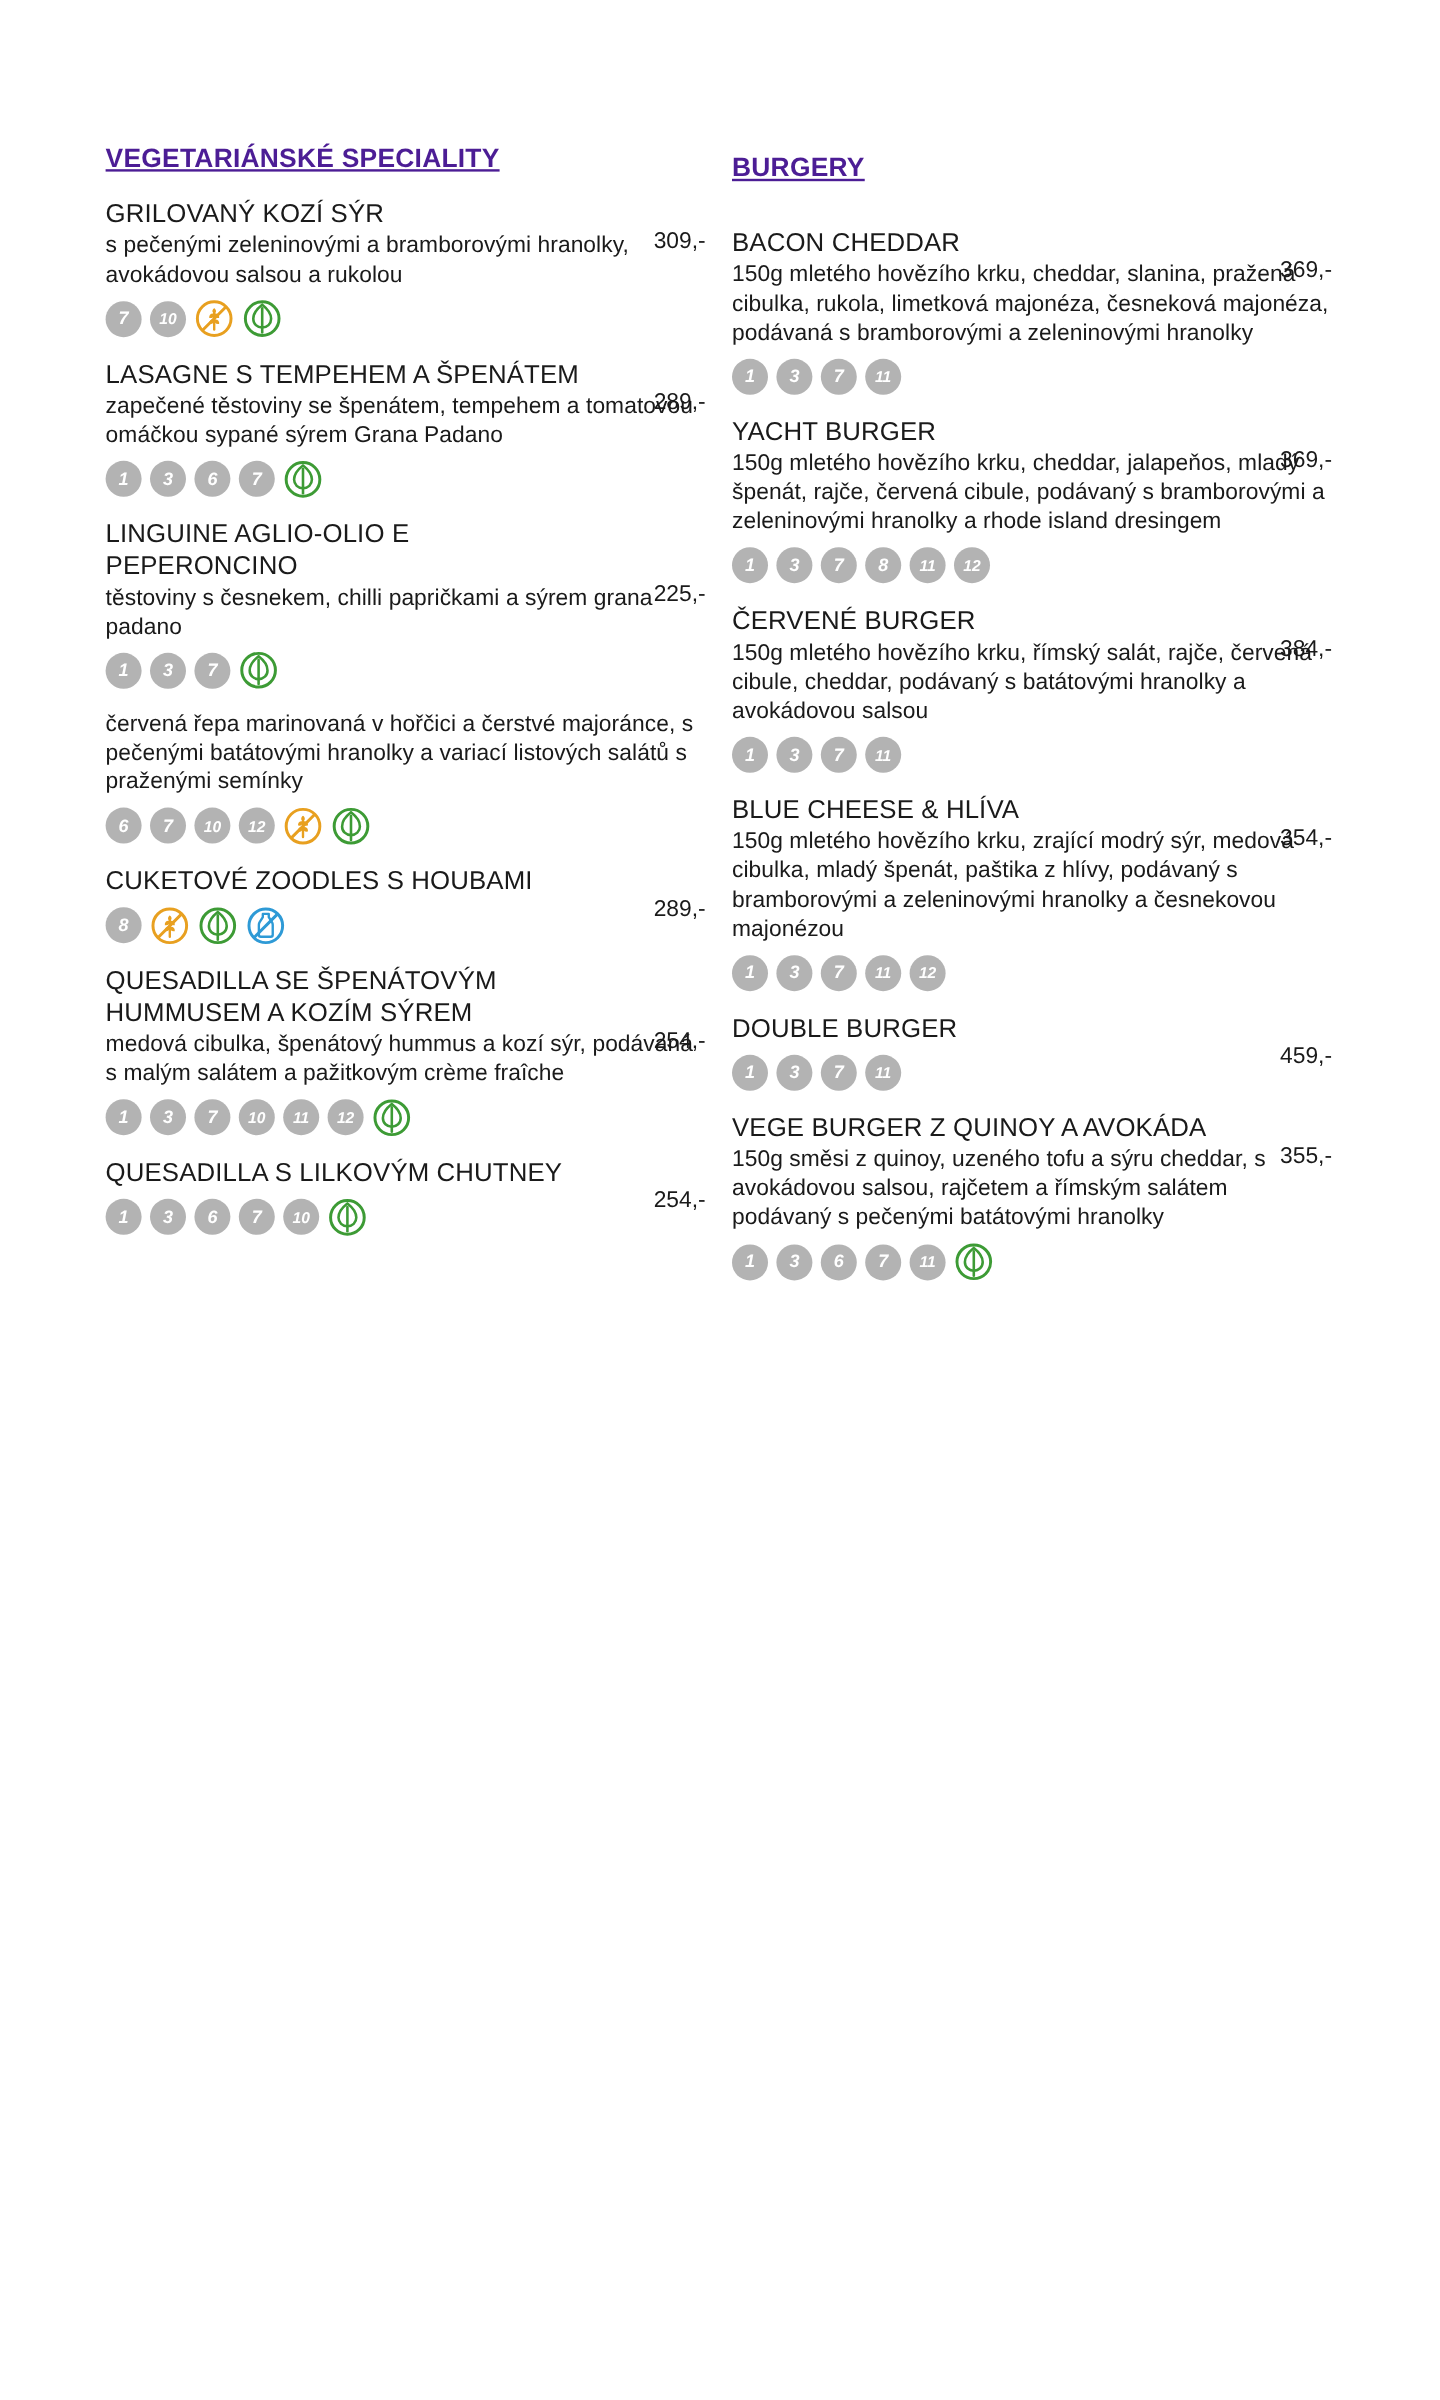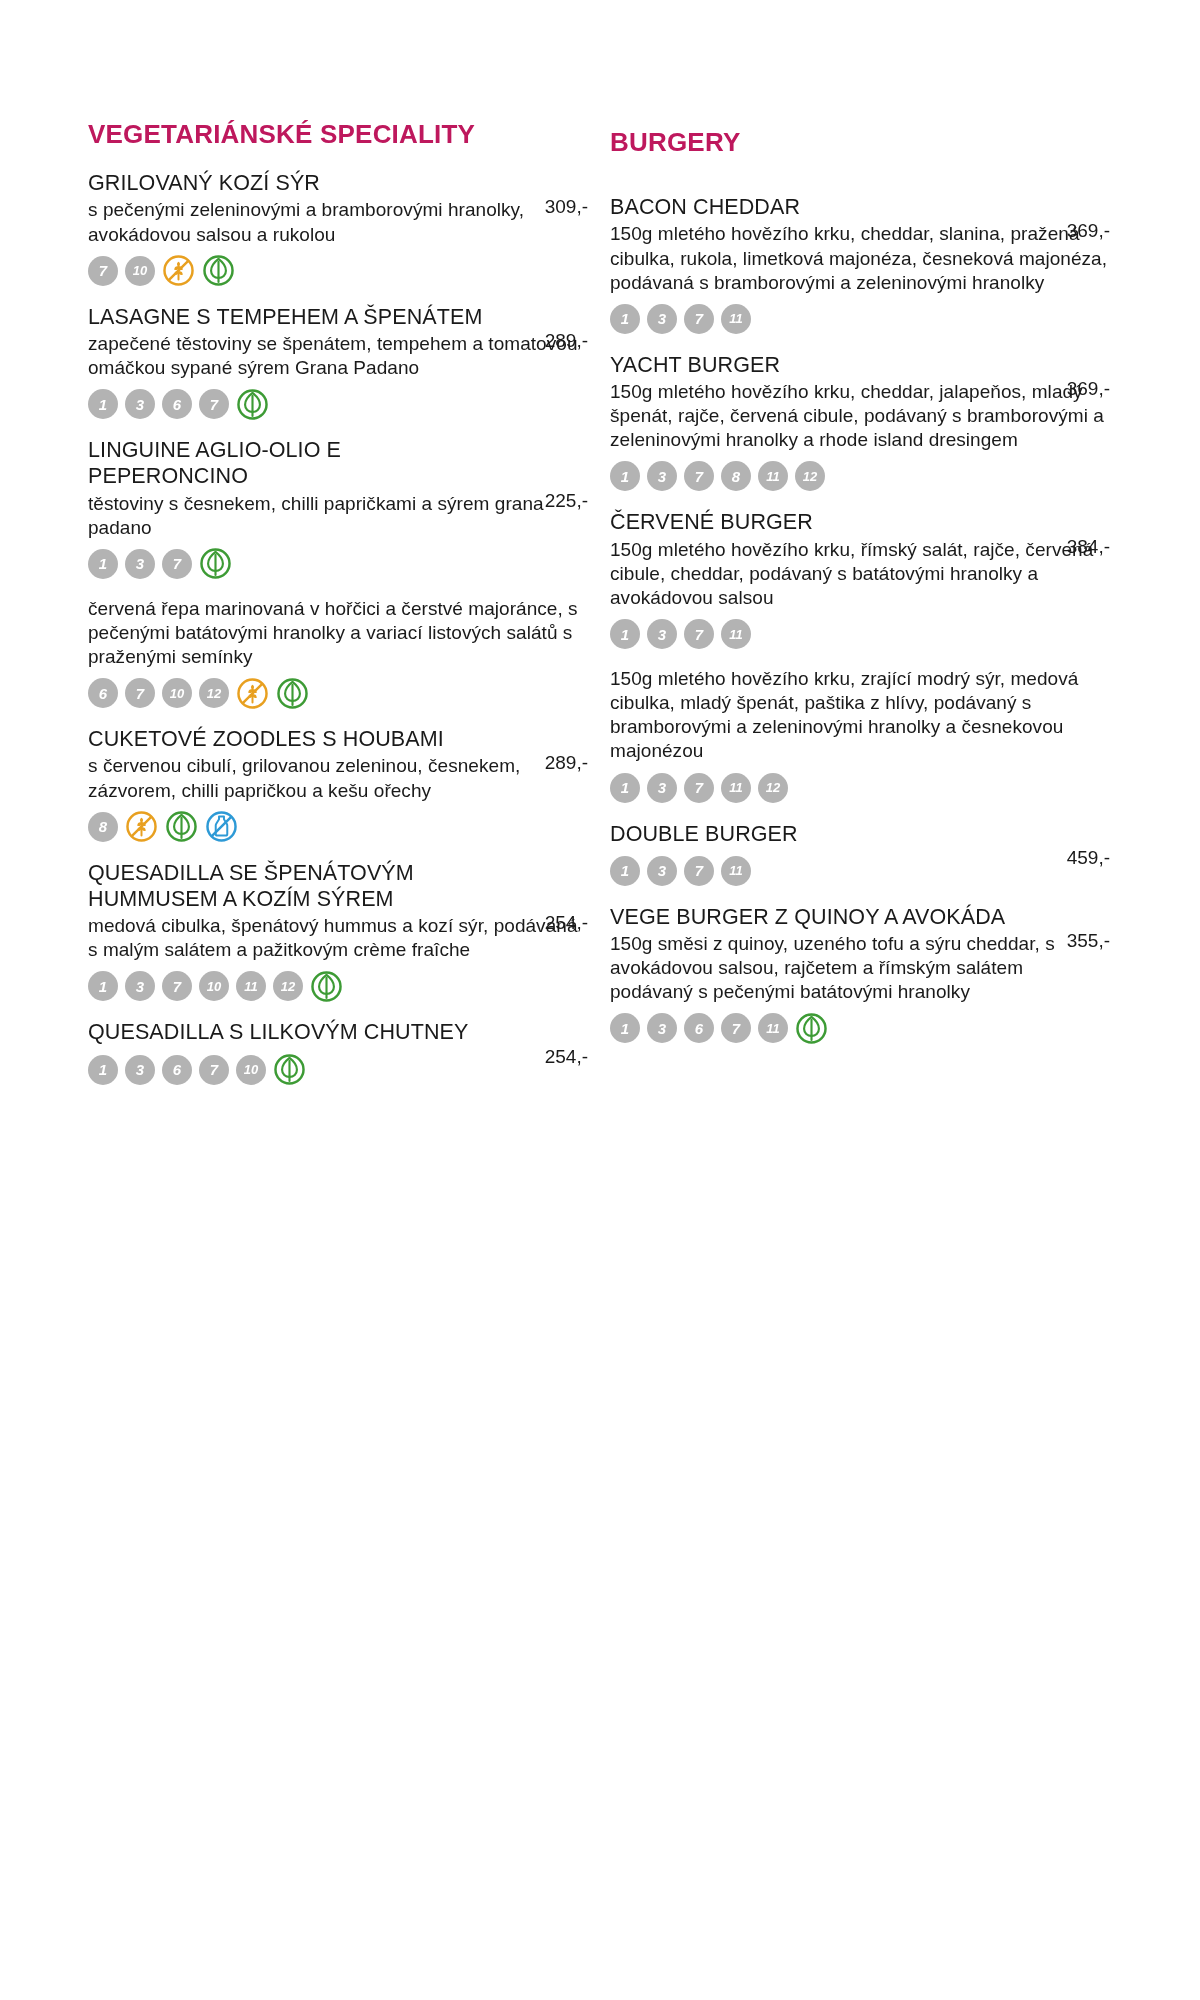--- a/index.html
+++ b/index.html
@@ -34,26 +34,27 @@
     width: 500px;
     flex: 0 0 500px;
   }
 
   .col-right {
     padding-top: 8px;
   }
 
   
   .section-title {
-    font-size: 26px;
+    font-size: 22px;
     font-weight: 700;
     letter-spacing: 0.2px;
     line-height: 1.24;
-    color: #be185d;
+    color: #4c1d95;
     margin-bottom: 20px;
+    text-decoration: underline;
   }
   .col-right .section-title {
     margin-bottom: 36px;
   }
 
   
   .item {
     margin-bottom: 16px;
     position: relative;
   }
@@ -229,21 +230,20 @@
                   <path d="M20 9.5 L20 34" stroke="#3d9b35" stroke-width="2.6" stroke-linecap="round"></path>
                 </svg>
               </span>
             </div>
           </div>
           <div class="item">
             <div class="item-head">
               <div class="item-name">CUKETOVÉ ZOODLES S HOUBAMI</div>
               <div class="item-price">289,-</div>
             </div>
-            <div class="item-desc">s červenou cibulí, grilovanou zeleninou, česnekem, zázvorem, chilli papričkou a kešu ořechy</div>
             <div class="icons">
               <span class="badge">8</span>
               <span class="sym">
                 <svg viewBox="0 0 40 40" aria-hidden="true">
                   <circle cx="20" cy="20" r="17" fill="none" stroke="#e8a020" stroke-width="3"></circle>
                   <path d="M20 31 L20 13" stroke="#e8a020" stroke-width="2.4" stroke-linecap="round"></path>
                   <path d="M20 15c-3.6-.6-5.4 1.6-5 4.4 3.4.6 5.2-1.4 5-4.4z" fill="#e8a020"></path>
                   <path d="M20 15c3.6-.6 5.4 1.6 5 4.4-3.4.6-5.2-1.4-5-4.4z" fill="#e8a020"></path>
                   <path d="M20 21c-3.6-.6-5.4 1.6-5 4.4 3.4.6 5.2-1.4 5-4.4z" fill="#e8a020"></path>
                   <path d="M20 21c3.6-.6 5.4 1.6 5 4.4-3.4.6-5.2-1.4-5-4.4z" fill="#e8a020"></path>
@@ -351,20 +351,24 @@
             </div>
             <div class="item-desc">150g mletého hovězího krku, římský salát, rajče, červená cibule, cheddar, podávaný s batátovými hranolky a avokádovou salsou</div>
             <div class="icons">
               <span class="badge">1</span>
               <span class="badge">3</span>
               <span class="badge">7</span>
               <span class="badge two-digit">11</span>
             </div>
           </div>
           <div class="item">
+            <div class="item-head">
+              <div class="item-name">BLUE CHEESE &amp; HLÍVA</div>
+              <div class="item-price">354,-</div>
+            </div>
             <div class="item-desc">150g mletého hovězího krku, zrající modrý sýr, medová cibulka, mladý špenát, paštika z hlívy, podávaný s bramborovými a zeleninovými hranolky a česnekovou majonézou</div>
             <div class="icons">
               <span class="badge">1</span>
               <span class="badge">3</span>
               <span class="badge">7</span>
               <span class="badge two-digit">11</span>
               <span class="badge two-digit">12</span>
             </div>
           </div>
           <div class="item">

